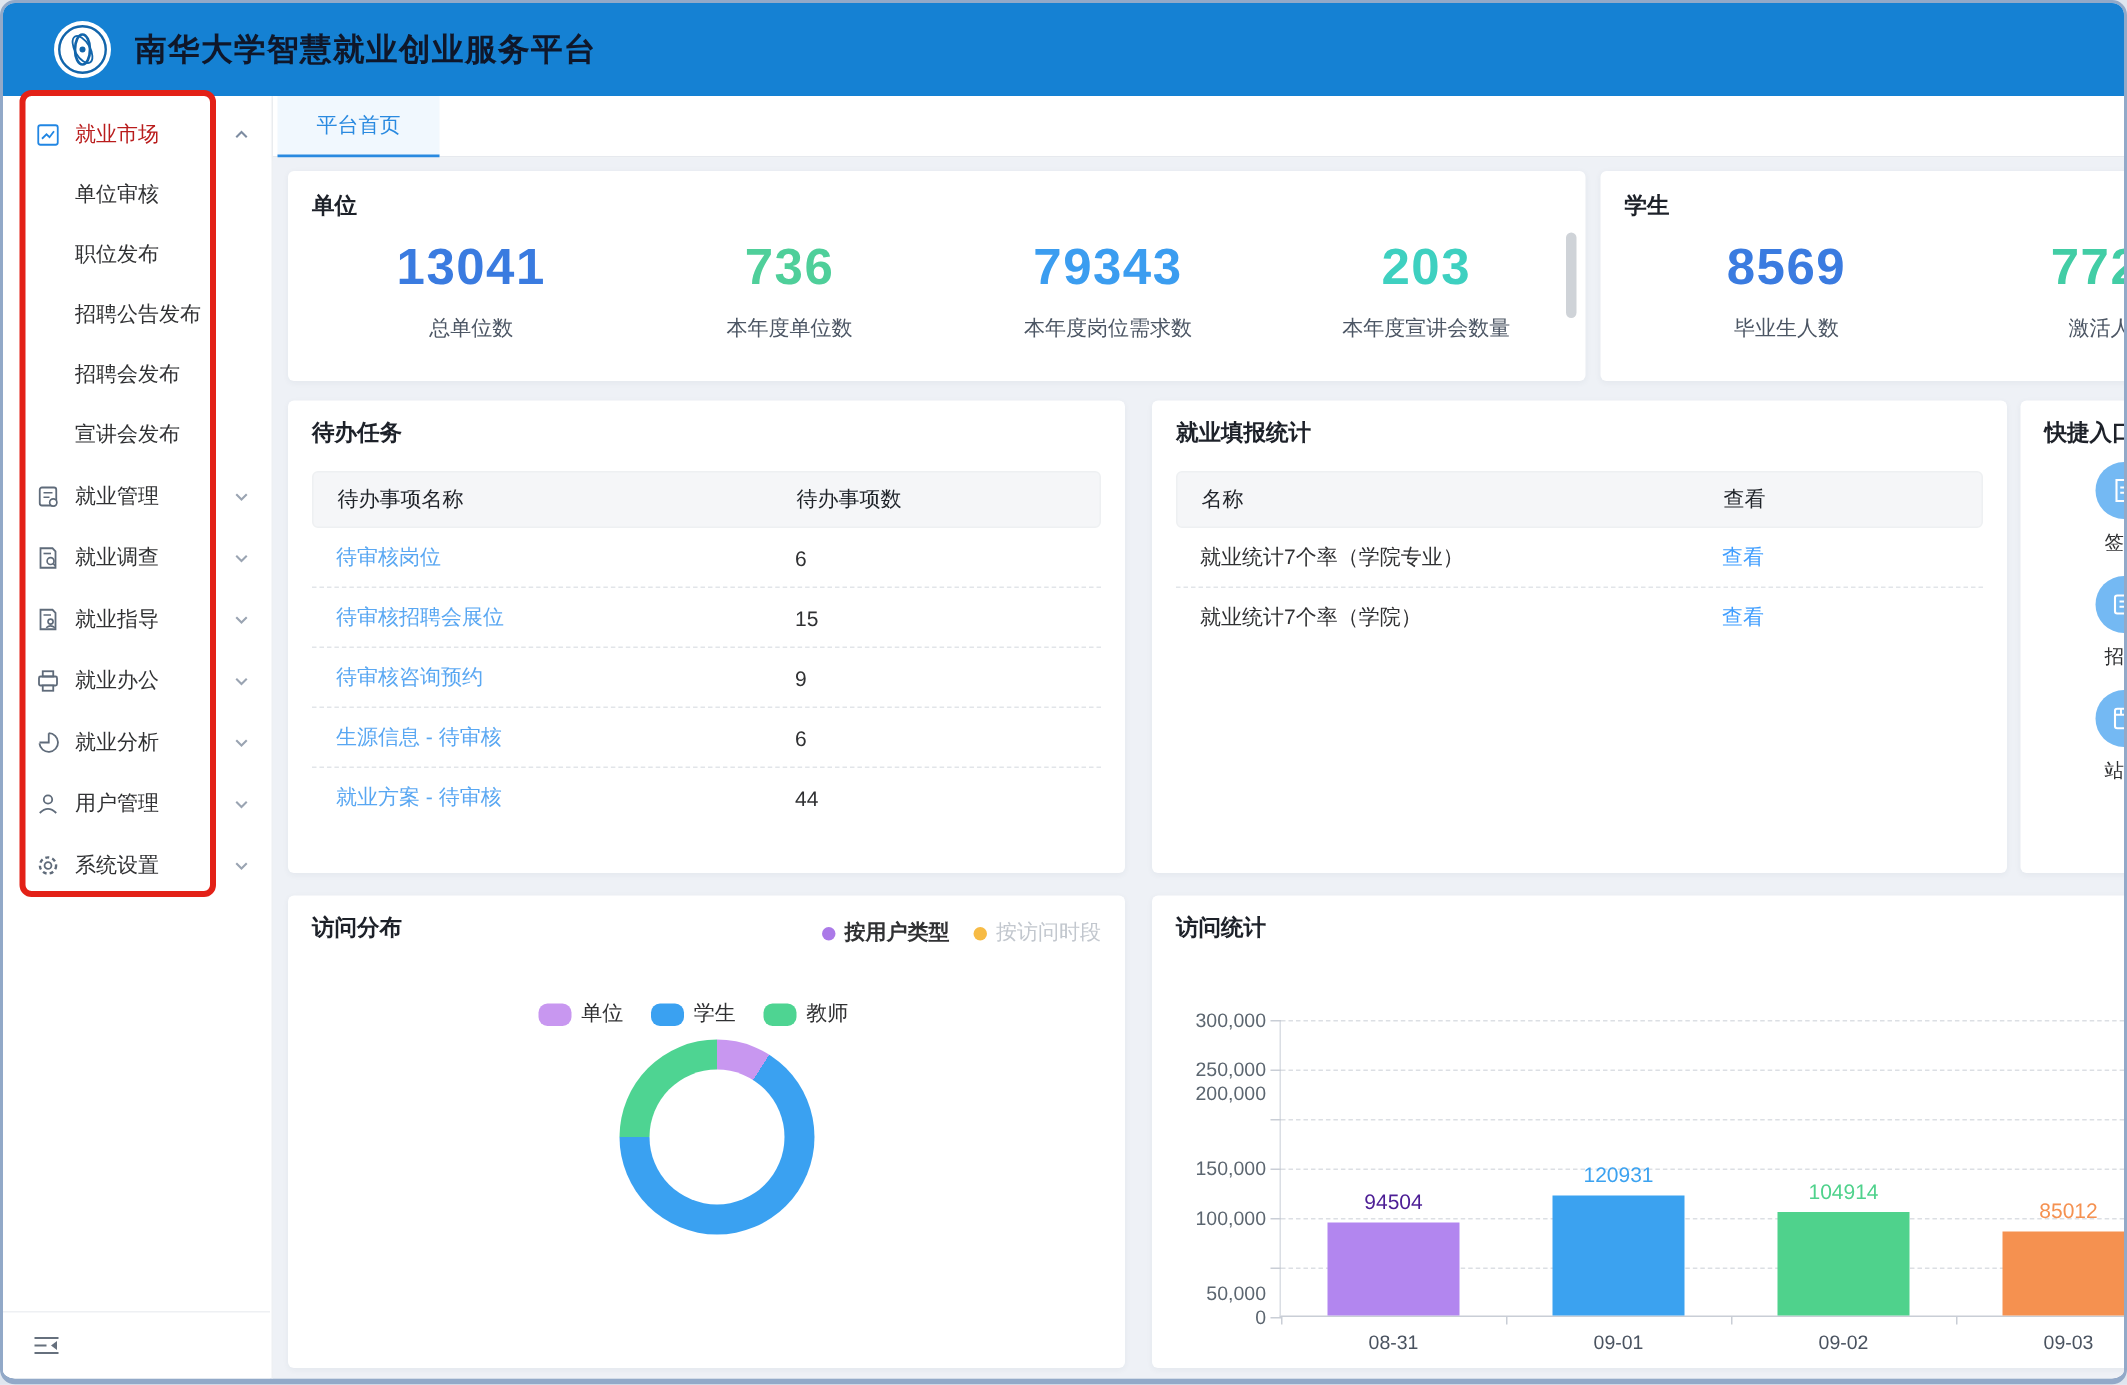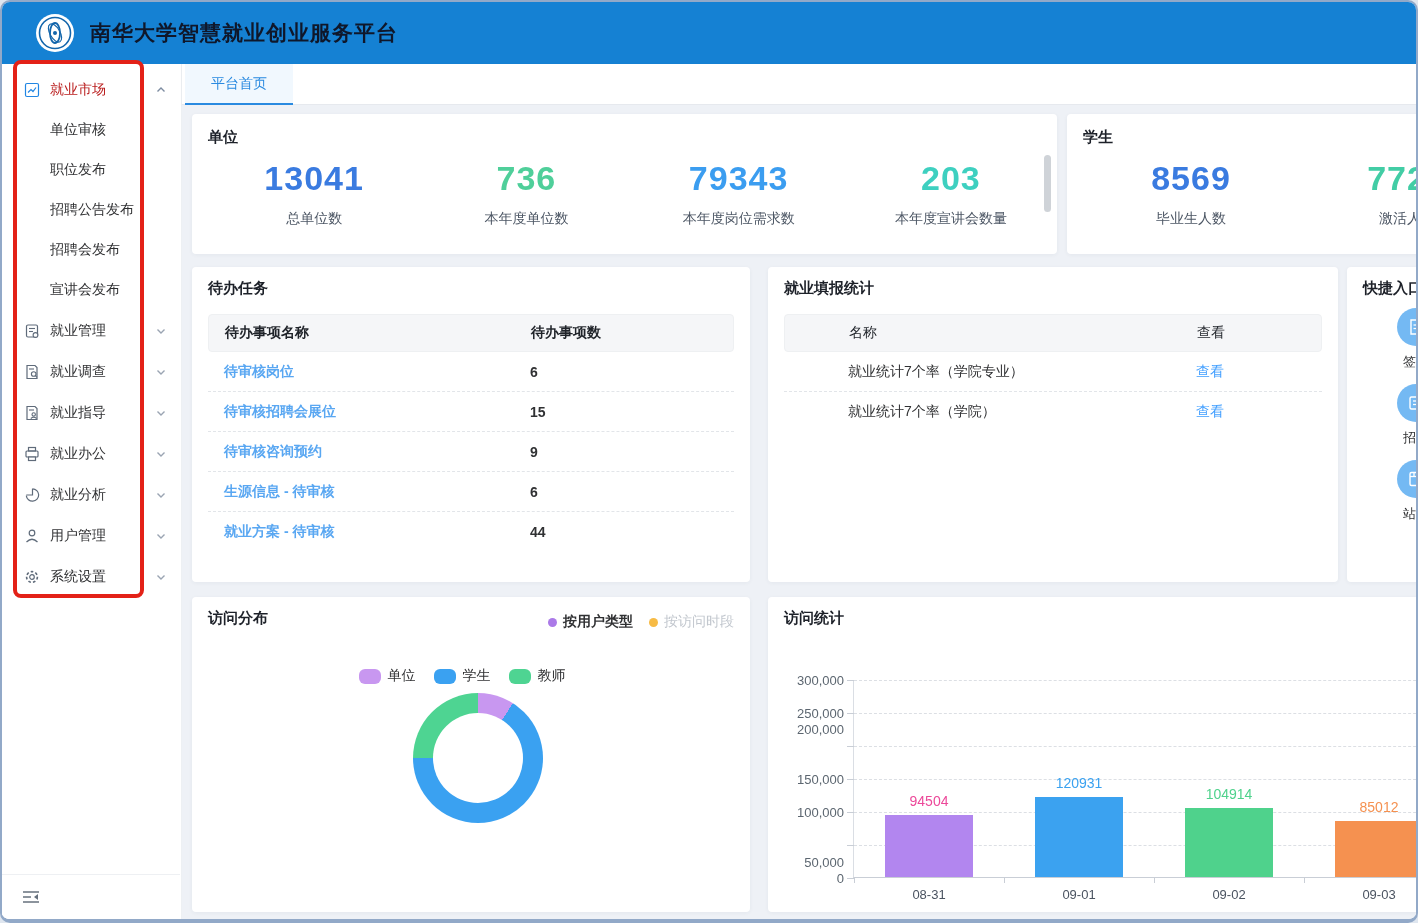--- a/index.html
+++ b/index.html
@@ -34,22 +34,22 @@
   .stat-item{width:216px;text-align:center;}
   .stat-value{font-size:34px;font-weight:700;letter-spacing:1px;}
   .stat-label{font-size:14px;color:#4c5664;margin-top:12px;}
   .scroll-thumb{position:absolute;left:862px;top:50px;width:7px;height:57px;background:#cfd3d8;border-radius:4px;z-index:5;}
   
   .panel{padding:12px 16px 0 16px;}
   .ptable{margin-top:16px;}
   .thead{display:grid;height:38px;align-items:center;background:#f5f6f8;border:1px solid #eef0f2;border-radius:4px;font-size:14px;color:#1f2329;font-weight:500;}
   .trow{display:grid;height:40px;align-items:center;font-size:14px;border-bottom:1px dashed #e2e5e9;}
   .trow:last-child{border-bottom:none;}
-  .cols-todo{grid-template-columns:306px 1fr;font-weight:bold;}
-  .cols-report{grid-template-columns:348px 1fr;padding-left:48px;}
+  .cols-todo{grid-template-columns:306px 1fr;}
+  .cols-report{grid-template-columns:348px 1fr;}
   .cell{padding-left:16px;}
   .link{color:#59a7f2;cursor:pointer;}
   .count{color:#303133;}
   .rname{color:#303133;}
   
   .quick-items{margin-top:10px;}
   .quick-item{width:62px;margin-left:22px;text-align:center;margin-bottom:13px;cursor:pointer;}
   .quick-circle{width:38px;height:38px;border-radius:50%;background:#74b9f3;margin:0 auto;display:flex;align-items:center;justify-content:center;}
   .quick-label{font-size:13px;color:#303133;margin-top:7px;white-space:nowrap;}
   
@@ -377,21 +377,21 @@
           <div class="gridline" style="top: 132px;"></div>
           <div class="ystub" style="top: 132px;"></div>
           <div class="ylabel" style="top: 132px;">100,000</div>
           <div class="gridline" style="top: 165px;"></div>
           <div class="ystub" style="top: 165px;"></div>
           <div class="ylabel" style="top: 182px;">50,000</div>
           <div class="ystub" style="top: 198px;"></div>
           <div class="ylabel" style="top: 198px;">0</div>
           <div class="xstub" style="left: 0px;"></div>
           <div class="vbar" style="left: 31px; height: 62px; background: rgb(178, 134, 239);"></div>
-          <div class="vval" style="left: 0px; bottom: 68px; color: #ec4899;">94504</div>
+          <div class="vval" style="left: 0px; bottom: 68px; color: #4c1d95;">94504</div>
           <div class="xlabel" style="left: 0px;">08-31</div>
           <div class="xstub" style="left: 150px;"></div>
           <div class="vbar" style="left: 181px; height: 80px; background: rgb(59, 162, 240);"></div>
           <div class="vval" style="left: 150px; bottom: 86px; color: rgb(59, 162, 240);">120931</div>
           <div class="xlabel" style="left: 150px;">09-01</div>
           <div class="xstub" style="left: 300px;"></div>
           <div class="vbar" style="left: 331px; height: 69px; background: rgb(79, 210, 140);"></div>
           <div class="vval" style="left: 300px; bottom: 75px; color: rgb(79, 210, 140);">104914</div>
           <div class="xlabel" style="left: 300px;">09-02</div>
           <div class="xstub" style="left: 450px;"></div>

